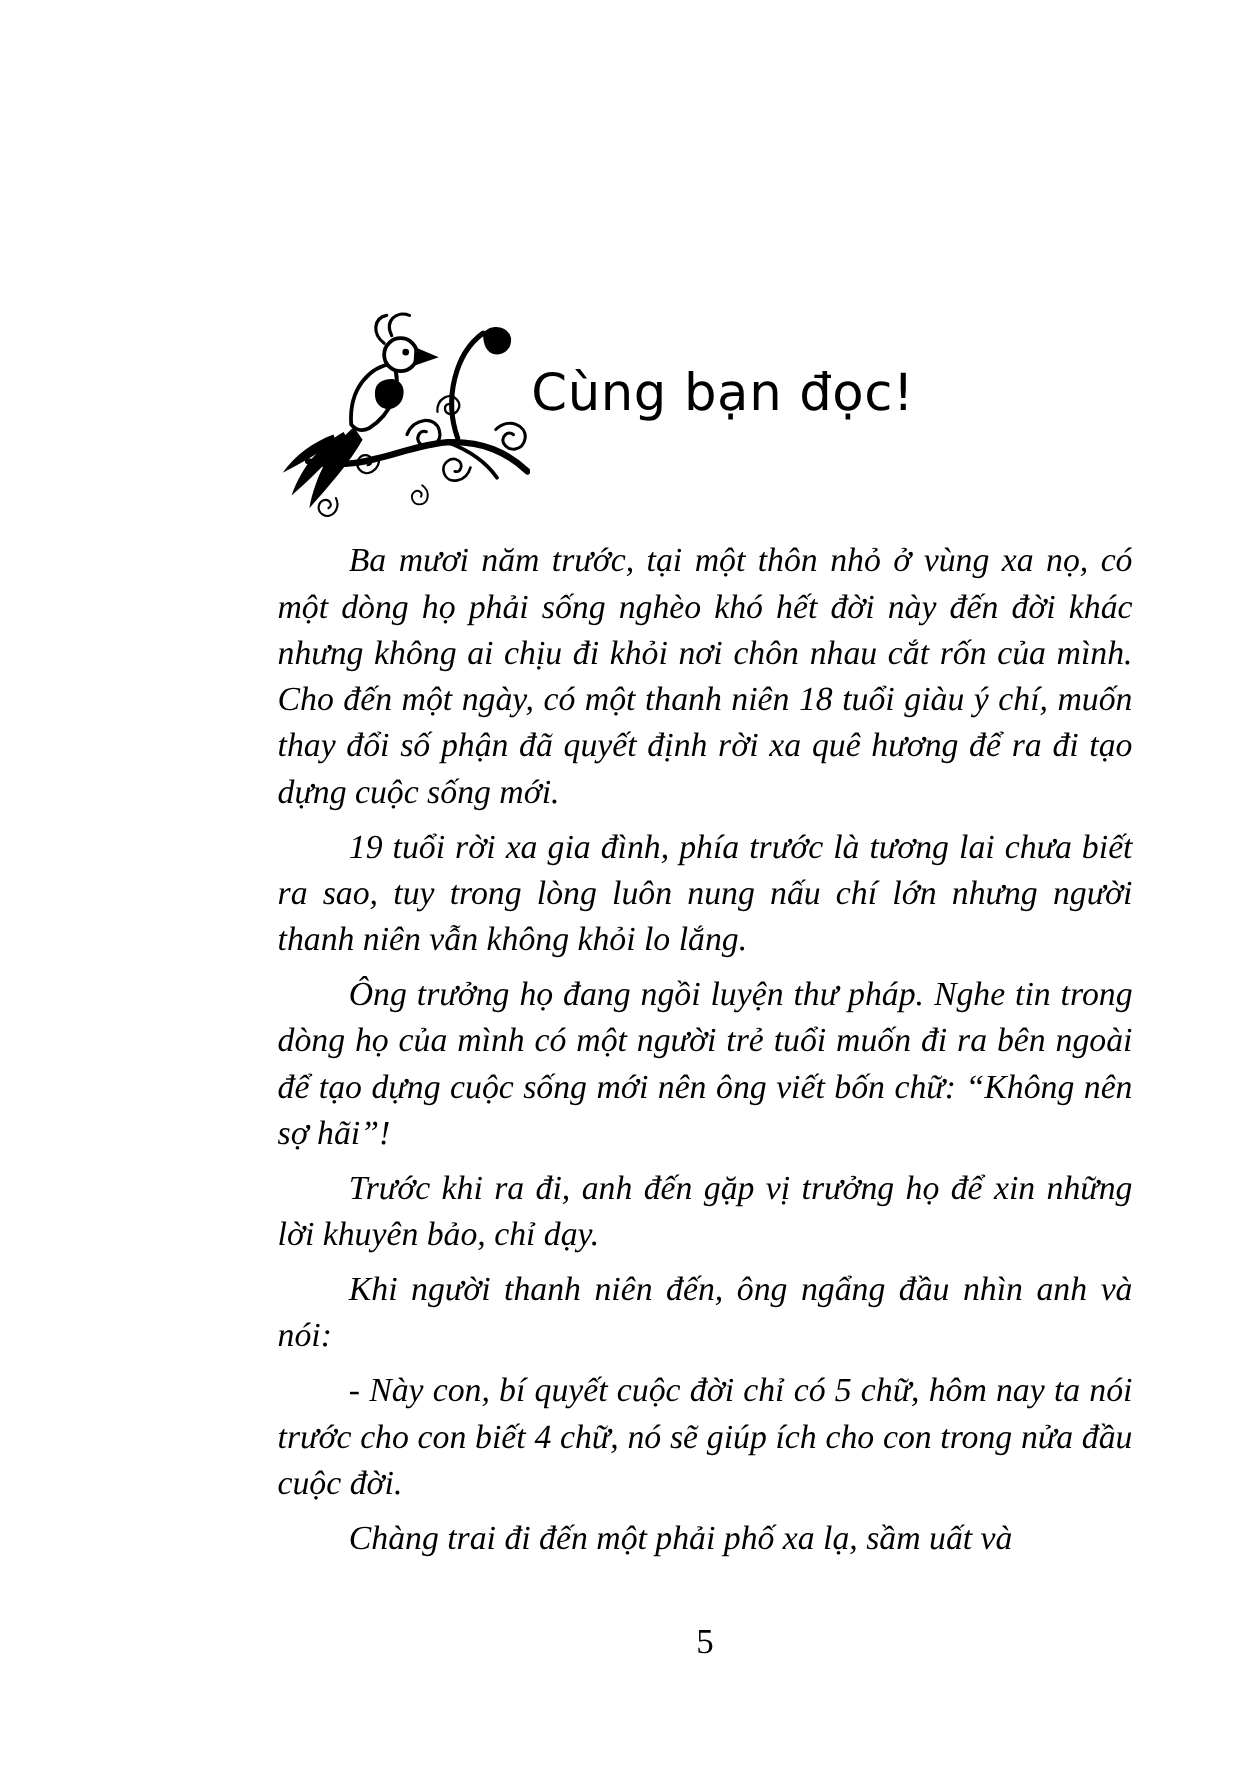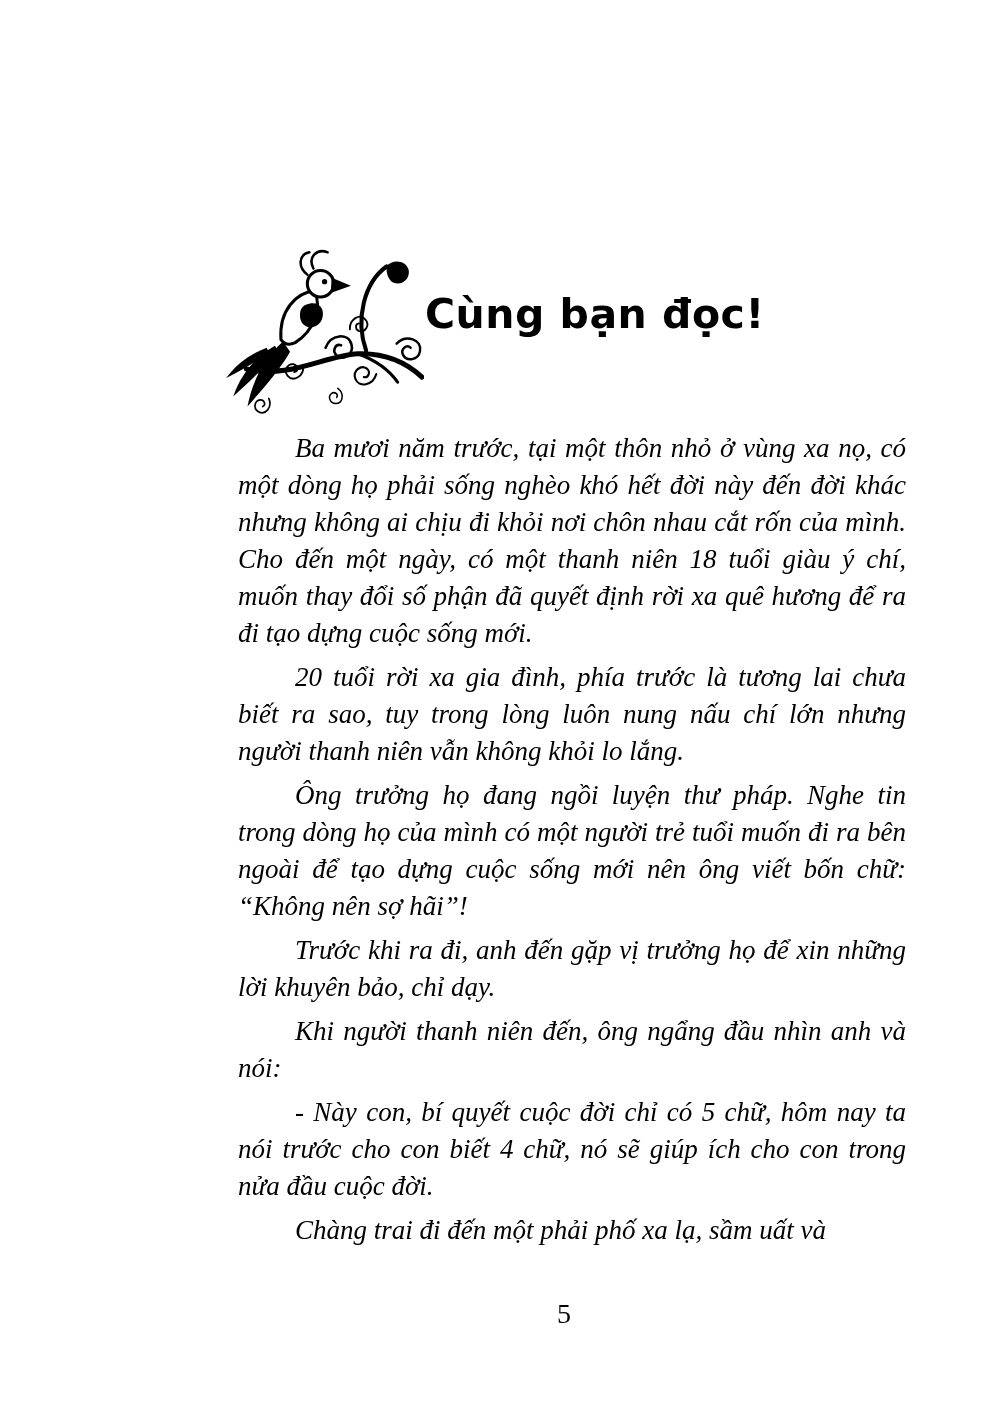--- a/index.html
+++ b/index.html
@@ -17,40 +17,40 @@
     top: 246px;
     width: 208px;
     height: 178px;
   }
   .title {
     position: absolute;
     left: 425px;
     top: 290px;
     margin: 0;
     font-family: "DejaVu Sans", sans-serif;
-    font-weight: 700;
+    font-weight: 400;
     font-size: 41px;
     letter-spacing: 0.5px;
     color: #000000;
     white-space: nowrap;
   }
   .content {
     position: absolute;
     left: 222px;
     top: 430px;
     width: 684px;
     font-family: "Liberation Serif", serif;
     font-style: italic;
     font-size: 27px;
     line-height: 37px;
     text-align: justify;
     color: #000000;
   }
   .content p {
-    margin: 0 0 7px 16px;
+    margin: 0 0 7px 0;
     text-indent: 57px;
   }
   .page-number {
     position: absolute;
     left: 222px;
     top: 1298px;
     width: 684px;
     text-align: center;
     font-family: "Liberation Serif", serif;
     font-style: normal;
@@ -98,21 +98,21 @@
     <use href="#curl" transform="translate(158 126) scale(0.7) rotate(160)"></use>
     <use href="#curl" transform="translate(86 118) scale(0.6) rotate(140)"></use>
     <use href="#curl" transform="translate(52 150) scale(0.55) rotate(120)"></use>
     <use href="#curl" transform="translate(120 140) scale(0.5) rotate(90)"></use>
   </svg>
 
   <h1 class="title">Cùng bạn đọc!</h1>
 
   <div class="content">
     <p>Ba mươi năm trước, tại một thôn nhỏ ở vùng xa nọ, có một dòng họ phải sống nghèo khó hết đời này đến đời khác nhưng không ai chịu đi khỏi nơi chôn nhau cắt rốn của mình. Cho đến một ngày, có một thanh niên 18 tuổi giàu ý chí, muốn thay đổi số phận đã quyết định rời xa quê hương để ra đi tạo dựng cuộc sống mới.</p>
-    <p>20 tuổi rời xa gia đình, phía trước là tương lai chưa biết ra sao, tuy trong lòng luôn nung nấu chí lớn nhưng người thanh niên vẫn không khỏi lo lắng.</p>
+    <p>19 tuổi rời xa gia đình, phía trước là tương lai chưa biết ra sao, tuy trong lòng luôn nung nấu chí lớn nhưng người thanh niên vẫn không khỏi lo lắng.</p>
     <p>Ông trưởng họ đang ngồi luyện thư pháp. Nghe tin trong dòng họ của mình có một người trẻ tuổi muốn đi ra bên ngoài để tạo dựng cuộc sống mới nên ông viết bốn chữ: “Không nên sợ hãi”!</p>
     <p>Trước khi ra đi, anh đến gặp vị trưởng họ để xin những lời khuyên bảo, chỉ dạy.</p>
     <p>Khi người thanh niên đến, ông ngẩng đầu nhìn anh và nói:</p>
     <p>- Này con, bí quyết cuộc đời chỉ có 5 chữ, hôm nay ta nói trước cho con biết 4 chữ, nó sẽ giúp ích cho con trong nửa đầu cuộc đời.</p>
     <p>Chàng trai đi đến một phải phố xa lạ, sầm uất và</p>
   </div>
 
   <div class="page-number">5</div>
 
 </div>

